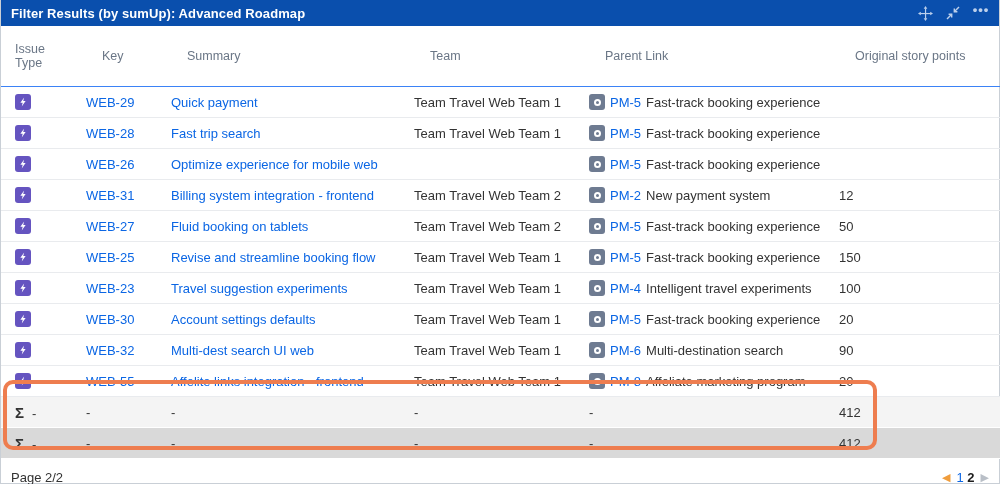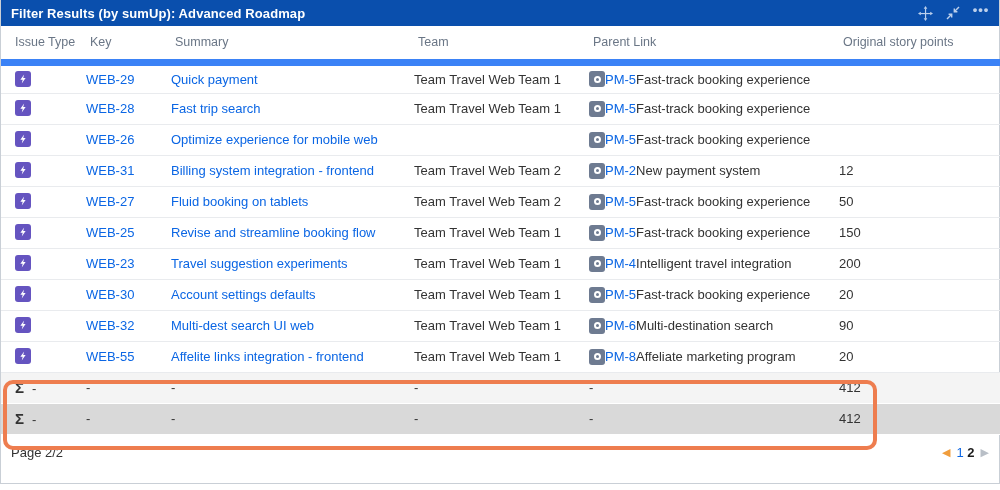--- a/index.html
+++ b/index.html
@@ -32,31 +32,31 @@
   .gadget-title{font-size:13px;font-weight:bold;letter-spacing:.1px;}
   .gadget-header-icons{margin-left:auto;display:flex;align-items:center;gap:12px;}
   .hicon{display:inline-flex;align-items:center;justify-content:center;width:16px;height:16px;cursor:pointer;}
   .hicon svg{display:block;}
   .more-dots{color:#bcd0ec;font-size:13px;font-weight:bold;letter-spacing:1px;line-height:10px;padding-bottom:6px;}
   table{width:100%;border-collapse:collapse;table-layout:fixed;font-size:13px;color:var(--text);}
   col.c1{width:85px;}col.c2{width:85px;}col.c3{width:243px;}
   col.c4{width:175px;}col.c5{width:250px;}col.c6{width:162px;}
   thead th{
     text-align:left;font-weight:normal;color:var(--muted-header);font-size:12.5px;
-    height:36px;border-bottom:7px solid #3b82f6;padding:4px;vertical-align:middle;
+    height:36px;border-bottom:1px solid #3b82f6;padding:16px;vertical-align:middle;
     cursor:pointer;
   }
   th.first,td.first{padding-left:14px;}
   tbody td{height:31px;border-bottom:1px solid var(--row-border);padding:0;vertical-align:middle;}
   a.lnk{color:var(--link);text-decoration:none;cursor:pointer;}
   .type-icon{
     width:16px;height:16px;border-radius:3px;background:var(--type-icon-bg);
     display:inline-flex;align-items:center;justify-content:center;
   }
-  .parent-cell{display:flex;align-items:center;}
+  .parent-cell{display:flex;align-items:center;gap:5px;}
   .parent-icon{
     width:16px;height:16px;border-radius:3px;background:var(--parent-icon-bg);
     display:inline-flex;align-items:center;justify-content:center;flex:0 0 16px;
   }
   .parent-ring{width:7px;height:7px;border:2px solid #fff;border-radius:50%;}
   .parent-summary{white-space:nowrap;overflow:hidden;}
   tr.sum-row td{height:31px;border-bottom:1px solid #fff;}
   tr.sum-row-1{background:var(--sum-row-1-bg);}
   tr.sum-row-2{background:var(--sum-row-2-bg);}
   .sigma{font-weight:bold;font-size:15px;margin-right:8px;}
@@ -278,24 +278,24 @@
     </td>
     <td><a class="lnk">WEB-23</a></td>
     <td><a class="lnk">Travel suggestion experiments</a></td>
     <td><span>Team Travel Web Team 1</span></td>
     <td>
       <span class="parent-cell">
         <span class="parent-icon">
                 <span class="parent-ring"></span>
               </span>
         <a class="lnk">PM-4</a>
-        <span class="parent-summary">Intelligent travel integration</span>
-      </span>
-    </td>
-    <td><span>200</span></td>
+        <span class="parent-summary">Intelligent travel experiments</span>
+      </span>
+    </td>
+    <td><span>100</span></td>
   </tr>
 
   <tr>
     <td class="first">
       <span class="type-icon">
         <svg width="12" height="12" viewBox="0 0 16 16">
                 <path d="M9.5 2 L4.5 9 H7.6 L6.3 14 L11.5 6.8 H8.3 Z" fill="#ffffff"></path>
               </svg>
       </span>
     </td>

